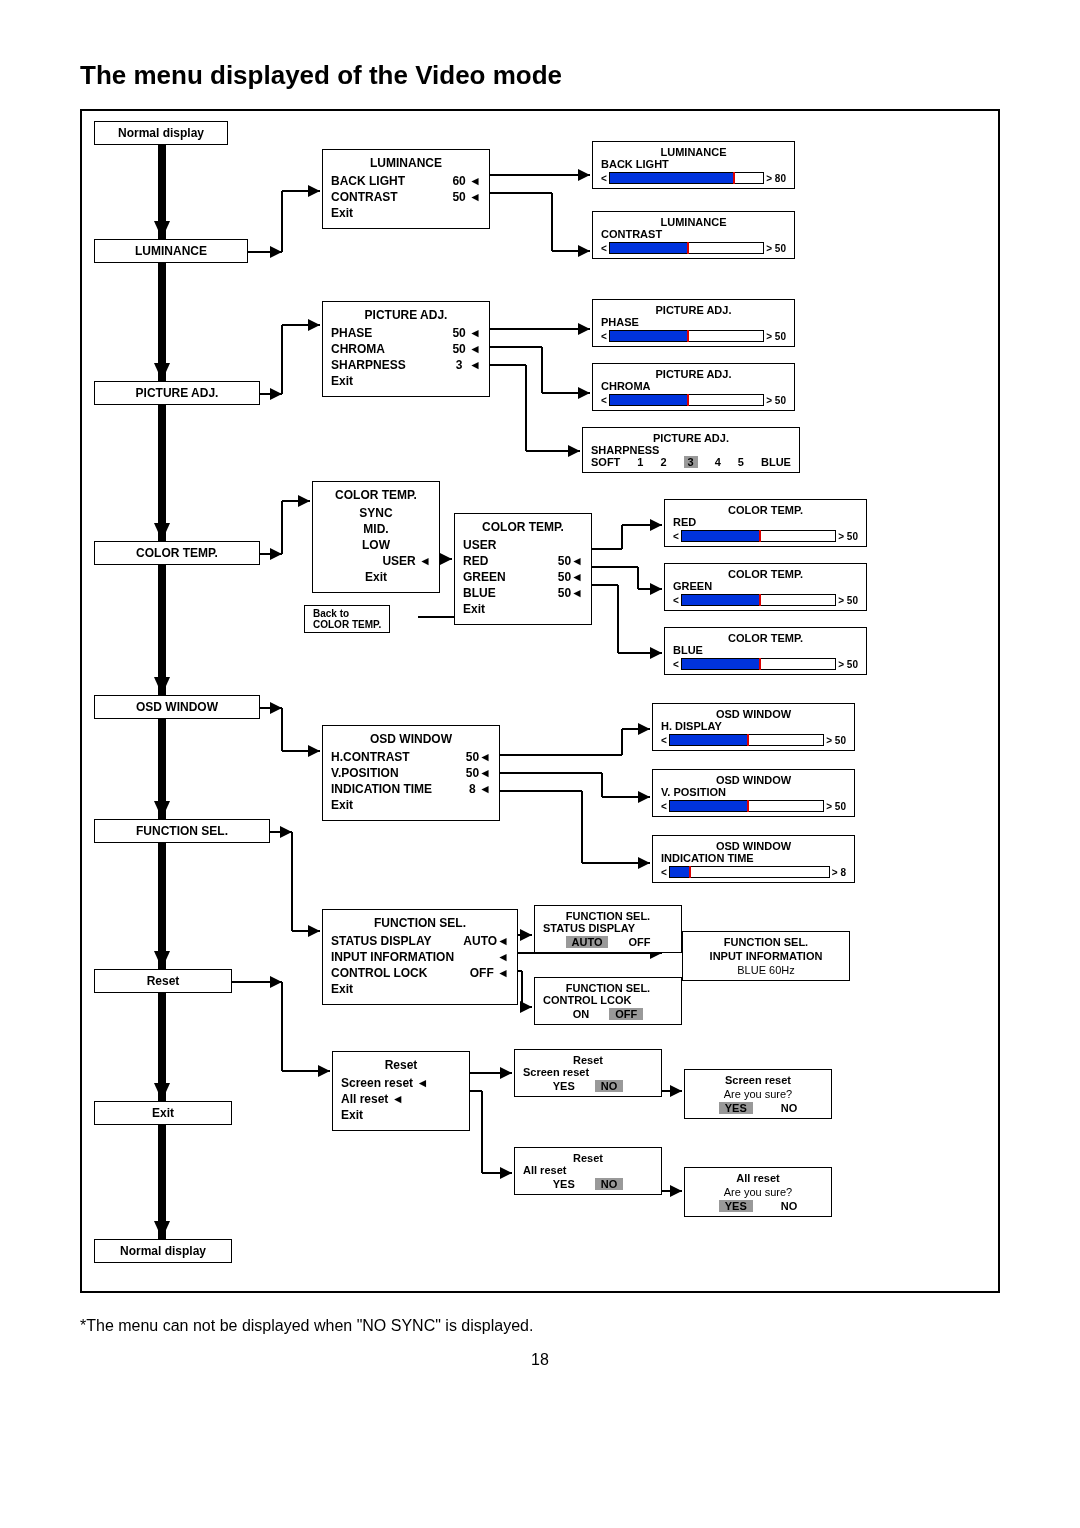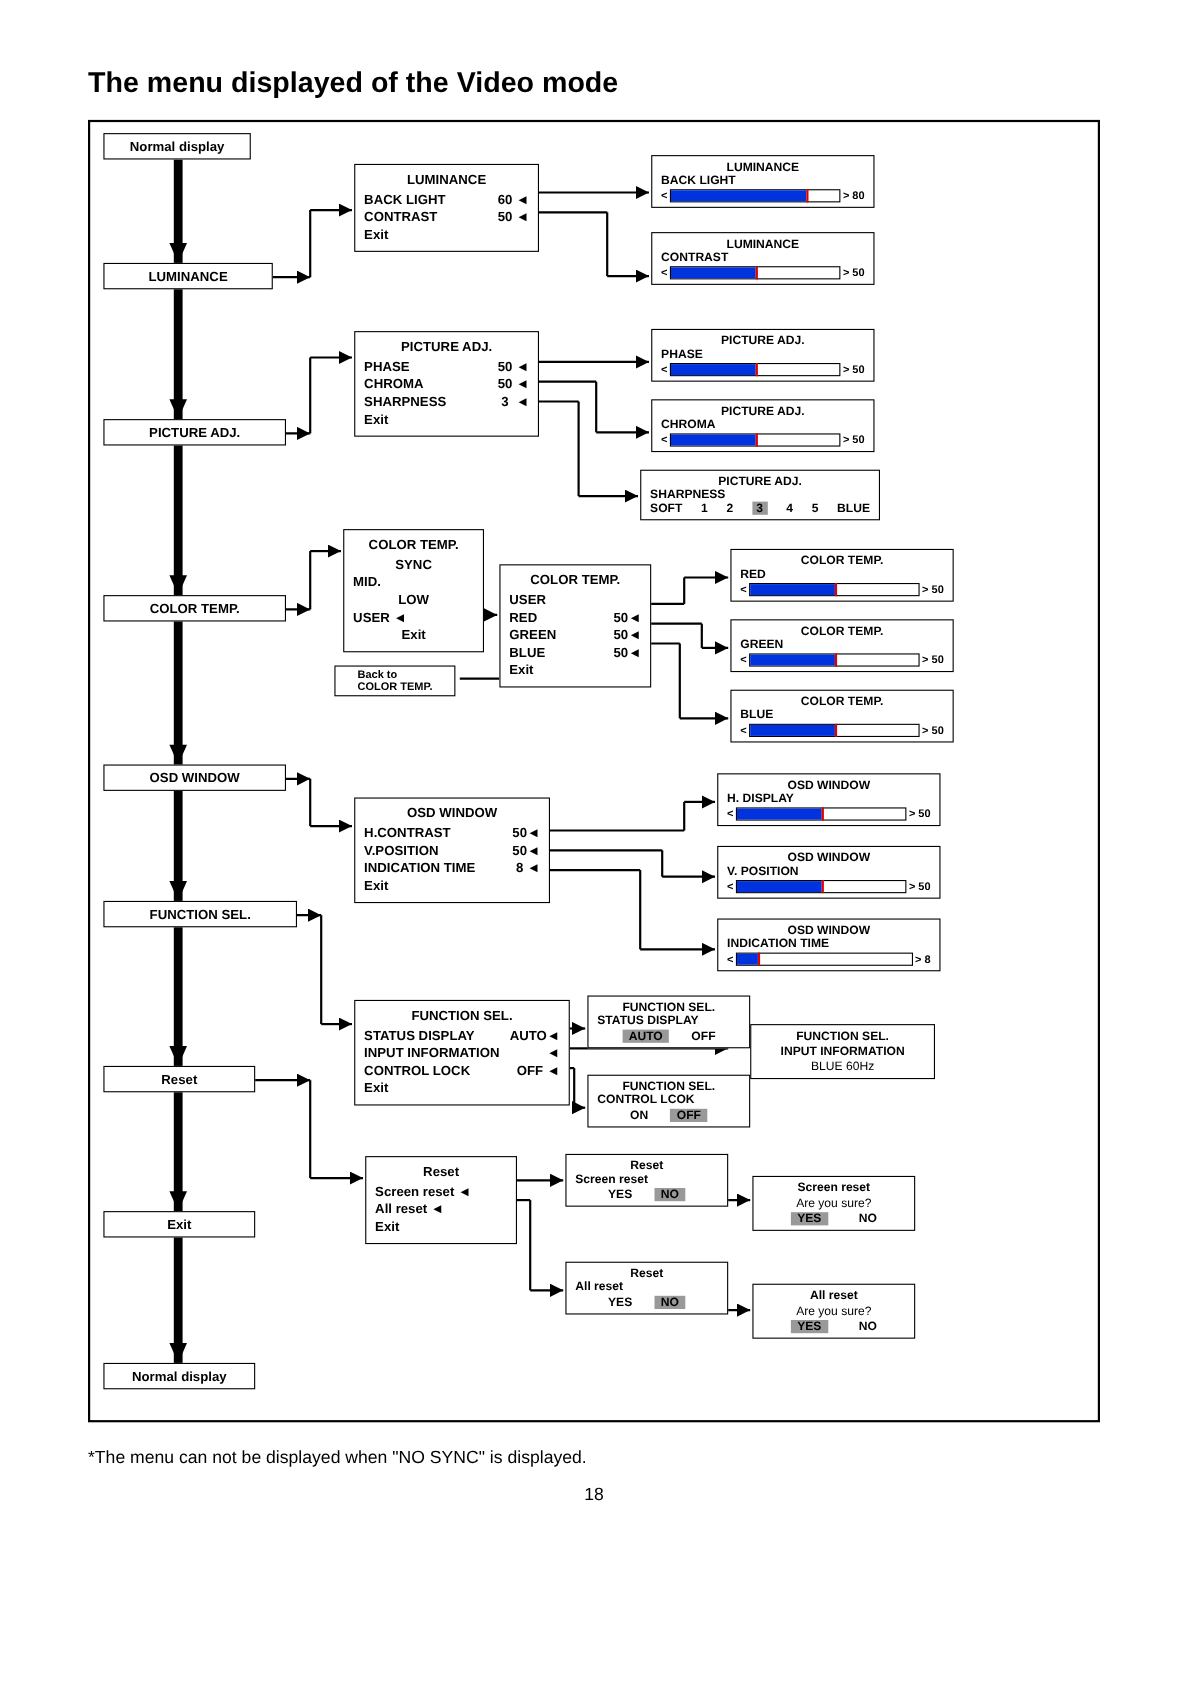--- a/index.html
+++ b/index.html
@@ -71,21 +71,21 @@
   .conf .choices{ display:flex; gap:28px; justify-content:center; font-weight:bold; margin-top:2px;}
   .conf .sel{ background:#999; color:#000; padding:0 6px; }
   .sharp {
     position:absolute; border:1px solid #000; background:#fff; padding:4px 8px; font-size:11px; width:200px;
   }
   .sharp .title{font-weight:bold; text-align:center;}
   .sharp .sub{font-weight:bold;}
   .sharp .scale{ display:flex; gap:8px; font-weight:bold; justify-content:space-between; }
   .sharp .sel{ background:#999; padding:0 4px; }
   .backlabel{
-    position:absolute; border:1px solid #000; font-size:10px; font-weight:bold; padding:2px 20px; background:#fff;
+    position:absolute; border:1px solid #000; font-size:10px; font-weight:bold; padding:2px 8px; background:#fff;
   }
   svg.conn { position:absolute; top:0; left:0; pointer-events:none; }
   .footnote { font-size:16px; margin-top:24px; }
   .pagenum { text-align:center; font-size:16px; margin-top:12px; }
 </style>
 </head>
 <body>
 
 <h1>The menu displayed of the Video mode</h1>
 
@@ -279,27 +279,27 @@
       <span>5</span>
       <span>BLUE</span>
     </div>
   </div>
 
   <div class="menu" style="left:230px; top:370px; width:110px;">
     <div class="hdr">COLOR TEMP.</div>
     <div class="row bold" style="justify-content:center">
         <span>SYNC</span>
       </div>
-    <div class="row bold" style="justify-content:flex-start">
+    <div class="row bold" style="justify-content:center">
         <span>MID.</span>
       </div>
     <div class="row bold" style="justify-content:center">
         <span>LOW</span>
       </div>
-    <div class="row bold" style="justify-content:flex-start">
+    <div class="row bold" style="justify-content:flex-end">
         <span><span>USER</span>&nbsp;◄</span>
       </div>
     <div class="row bold" style="justify-content:center">
         <span>Exit</span>
       </div>
   </div>
   <div class="menu" style="left:372px; top:402px; width:120px;">
     <div class="hdr">COLOR TEMP.</div>
     <div class="row bold">
         <span>USER</span>

